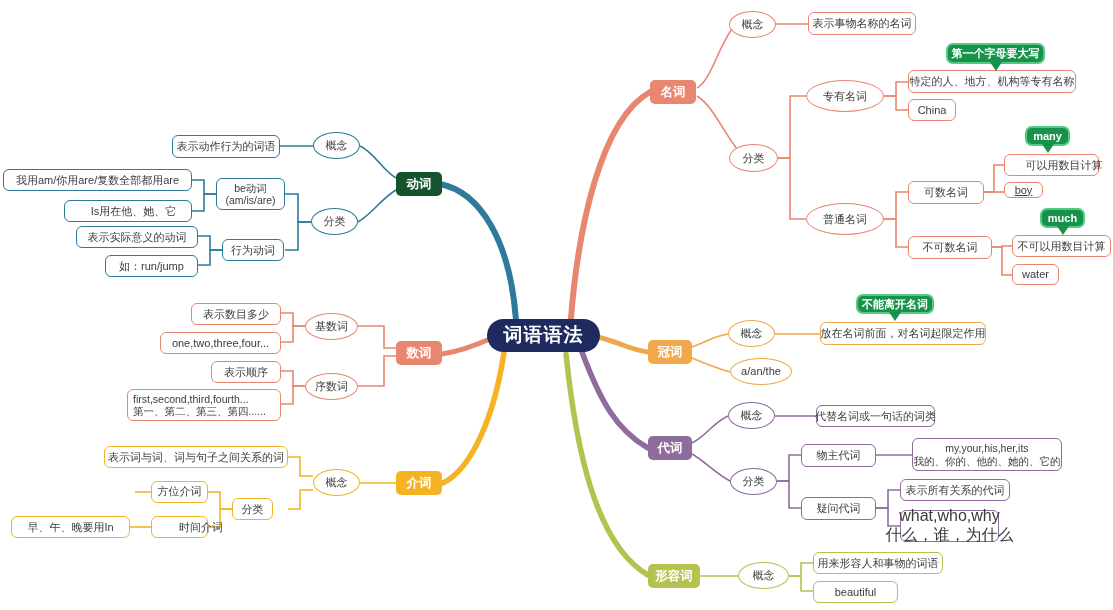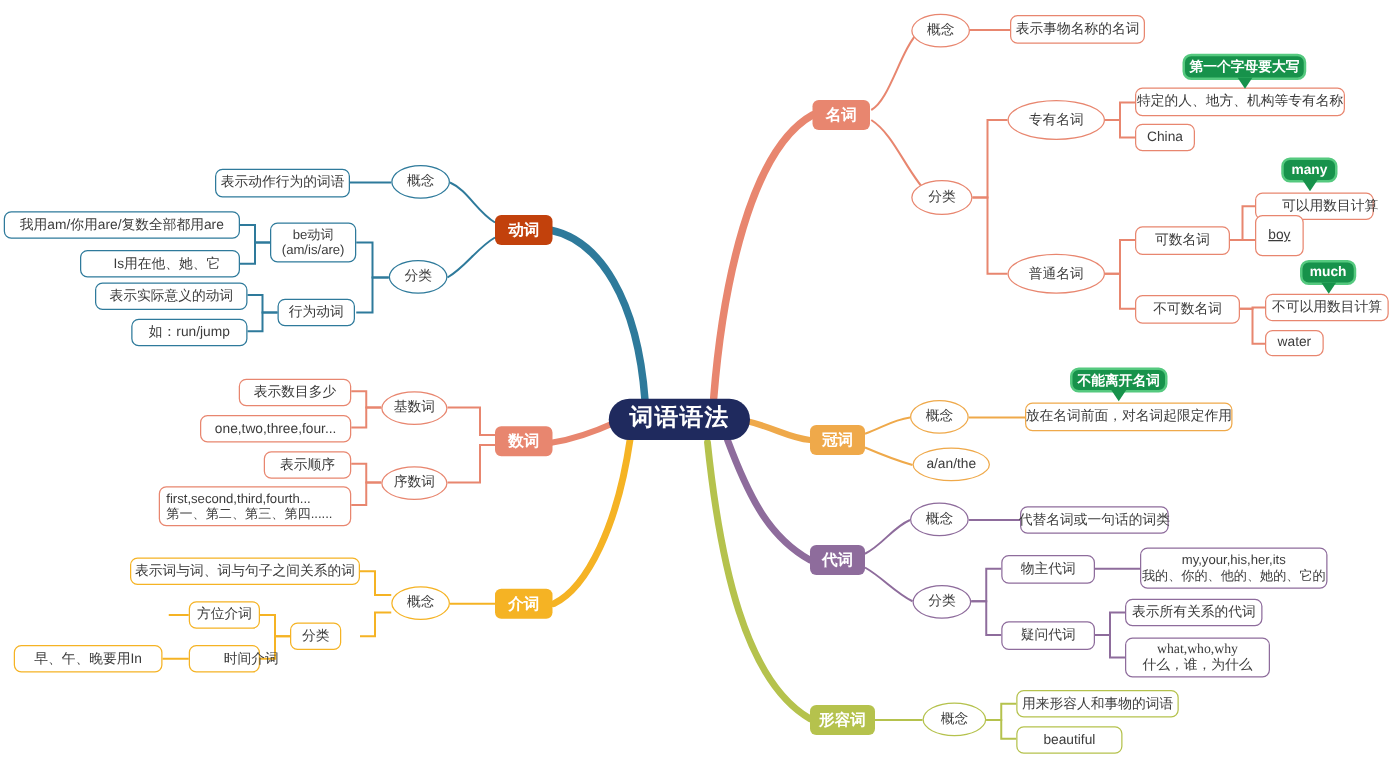--- a/index.html
+++ b/index.html
@@ -133,35 +133,35 @@
   <div class="node leaf" style="left:908px;top:99px;width:48px;height:22px;border-color:#E8866F;">China</div>
   <div class="badge" style="left:946px;top:43px;width:99px;height:21px;">
     <span>第一个字母要大写</span>
     <span class="tail"></span>
   </div>
 
   <div class="node ell" style="left:806px;top:203px;width:78px;height:32px;border-color:#E8866F;">普通名词</div>
 
   <div class="node leaf" style="left:908px;top:181px;width:76px;height:23px;border-color:#E8866F;">可数名词</div>
   <div class="node leaf" style="left:1004px;top:154px;width:95px;height:22px;border-color:#E8866F;padding-left:30px;">可以用数目计算</div>
-  <div class="node leaf" style="left:1004px;top:172px;width:39px;height:33px;border-color:#E8866F;text-decoration:underline;">boy</div>
+  <div class="node leaf" style="left:1004px;top:182px;width:39px;height:16px;border-color:#E8866F;text-decoration:underline;">boy</div>
   <div class="badge" style="left:1025px;top:126px;width:45px;height:20px;">
     <span>many</span>
     <span class="tail"></span>
   </div>
 
   <div class="node leaf" style="left:908px;top:236px;width:84px;height:23px;border-color:#E8866F;">不可数名词</div>
   <div class="node leaf" style="left:1012px;top:235px;width:99px;height:22px;border-color:#E8866F;">不可以用数目计算</div>
   <div class="node leaf" style="left:1012px;top:264px;width:47px;height:21px;border-color:#E8866F;">water</div>
   <div class="badge" style="left:1040px;top:208px;width:45px;height:20px;">
     <span>much</span>
     <span class="tail"></span>
   </div>
 
-  <div class="node main" style="left:396px;top:172px;width:46px;height:24px;background:#c2410c;">动词</div>
+  <div class="node main" style="left:396px;top:172px;width:46px;height:24px;background:#14532d;">动词</div>
 
   <div class="node ell" style="left:313px;top:132px;width:47px;height:27px;border-color:#2E7A9B;">概念</div>
   <div class="node leaf" style="left:172px;top:135px;width:108px;height:23px;border-color:#2E7A9B;">表示动作行为的词语</div>
 
   <div class="node ell" style="left:311px;top:208px;width:47px;height:27px;border-color:#2E7A9B;">分类</div>
 
   <div class="node leaf" style="left:216px;top:178px;width:69px;height:32px;border-color:#2E7A9B;font-size:10.5px;">be动词
 (am/is/are)</div>
   <div class="node leaf" style="left:3px;top:169px;width:189px;height:22px;border-color:#2E7A9B;">我用am/你用are/复数全部都用are</div>
   <div class="node leaf" style="left:64px;top:200px;width:128px;height:22px;border-color:#2E7A9B;padding-left:16px;">Is用在他、她、它</div>
@@ -210,21 +210,21 @@
   <div class="node leaf" style="left:816px;top:405px;width:119px;height:22px;border-color:#8E6C9C;">代替名词或一句话的词类</div>
 
   <div class="node ell" style="left:730px;top:468px;width:47px;height:27px;border-color:#8E6C9C;">分类</div>
 
   <div class="node leaf" style="left:801px;top:444px;width:75px;height:23px;border-color:#8E6C9C;">物主代词</div>
   <div class="node leaf" style="left:912px;top:438px;width:150px;height:33px;border-color:#8E6C9C;font-size:10.5px;">my,your,his,her,its
 我的、你的、他的、她的、它的</div>
 
   <div class="node leaf" style="left:801px;top:497px;width:75px;height:23px;border-color:#8E6C9C;">疑问代词</div>
   <div class="node leaf" style="left:900px;top:479px;width:110px;height:22px;border-color:#8E6C9C;">表示所有关系的代词</div>
-  <div class="node leaf" style="left:900px;top:510px;width:116px;height:32px;border-color:#8E6C9C;font-size:11px;font-family:Liberation Serif, serif;">what,who,why
+  <div class="node leaf" style="left:900px;top:510px;width:99px;height:32px;border-color:#8E6C9C;font-size:16px;">what,who,why
 什么，谁，为什么</div>
 
   <div class="node main" style="left:648px;top:564px;width:52px;height:24px;background:#B5C24D;">形容词</div>
 
   <div class="node ell" style="left:738px;top:562px;width:51px;height:27px;border-color:#B5C24D;">概念</div>
   <div class="node leaf" style="left:813px;top:552px;width:130px;height:22px;border-color:#B5C24D;">用来形容人和事物的词语</div>
   <div class="node leaf" style="left:813px;top:581px;width:85px;height:22px;border-color:#B5C24D;">beautiful</div>
 
 </div>
 

